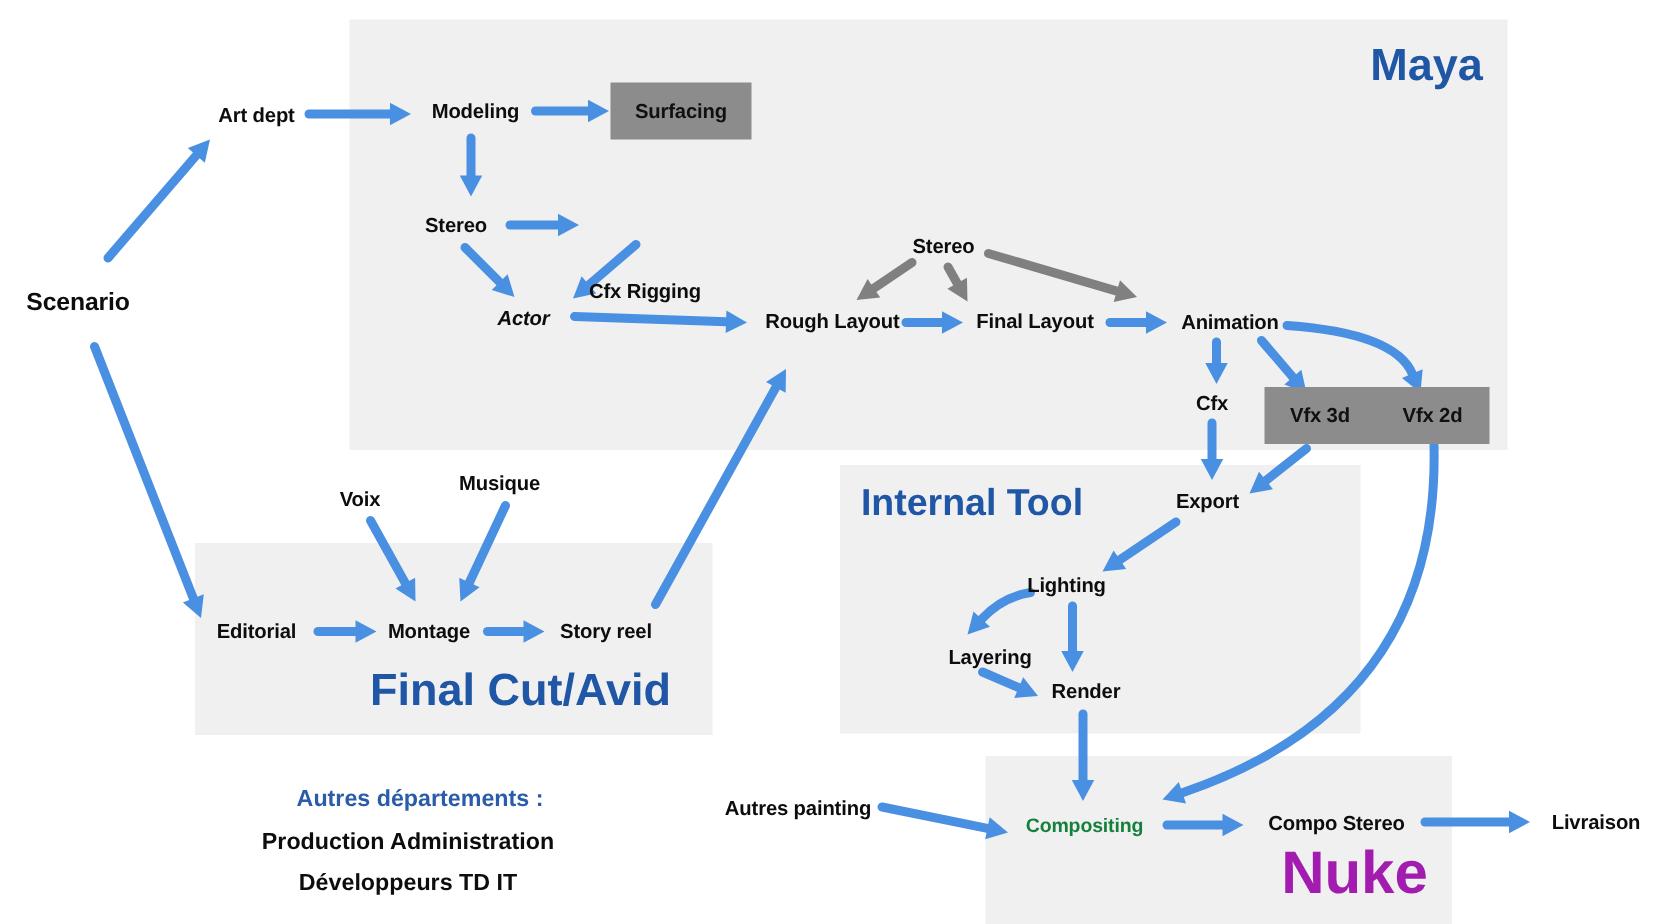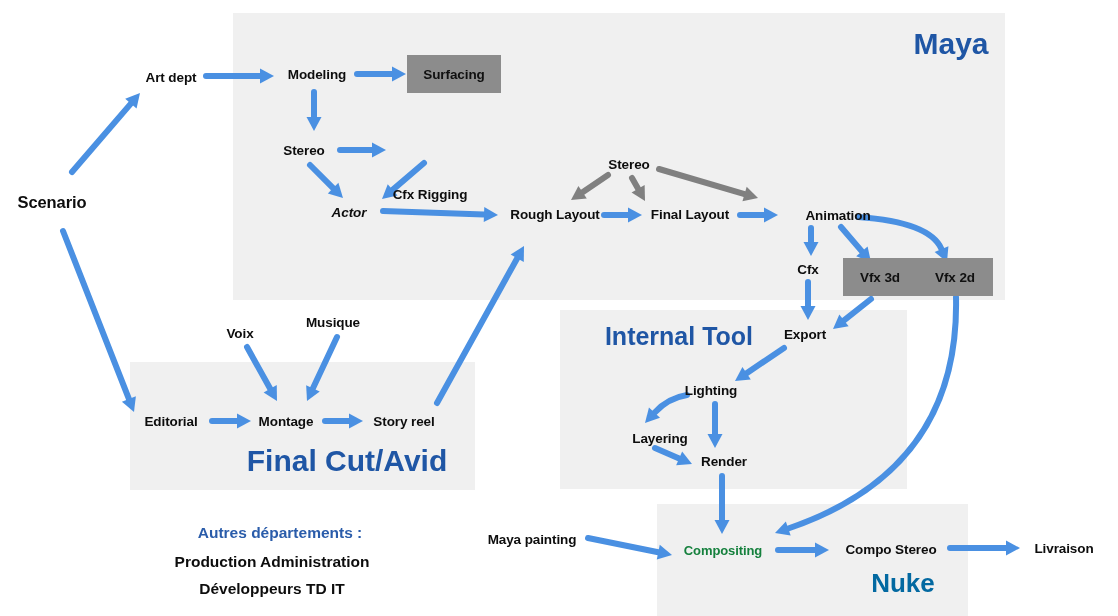--- a/index.html
+++ b/index.html
@@ -97,46 +97,46 @@
         <polygon points="775,533 785.8349234449302,521.3873158166381 790.6703438253121,535.5865661399822" fill="#4a90e2"></polygon>
       </g>
     <g id="chips-layer">
         <rect x="407" y="55" width="94" height="38" fill="#8c8c8c"></rect>
         <rect x="843" y="258" width="150" height="38" fill="#8c8c8c"></rect>
       </g>
   </svg>
   <div id="labels-layer">
       <div class="group-title" style="left: 951px; top: 44px; font-size: 30px; color: rgb(31, 86, 165);">Maya</div>
       <div class="group-title" style="left: 347px; top: 461px; font-size: 30px; color: rgb(31, 86, 165);">Final Cut/Avid</div>
-      <div class="group-title" style="left: 648px; top: 336px; font-size: 25px; color: rgb(31, 86, 165); margin-left: 31px;">Internal Tool</div>
-      <div class="group-title" style="left: 903px; top: 583px; font-size: 26px; color: #0369a1;">Nuke</div>
+      <div class="group-title" style="left: 648px; top: 336px; font-size: 25px; color: rgb(31, 86, 165);">Internal Tool</div>
+      <div class="group-title" style="left: 903px; top: 583px; font-size: 40px; color: #a21caf;">Nuke</div>
       <div class="node-label onchip" style="left: 454px; top: 74px;">Surfacing</div>
       <div class="node-label onchip" style="left: 880px; top: 277px;">Vfx 3d</div>
       <div class="node-label onchip" style="left: 955px; top: 277px;">Vfx 2d</div>
       <div class="node-label" style="left: 52px; top: 202px; font-size: 16.5px; color: rgb(13, 13, 13);">Scenario</div>
       <div class="node-label" style="left: 171px; top: 77px; font-size: 13.5px; color: rgb(13, 13, 13);">Art dept</div>
       <div class="node-label" style="left: 317px; top: 74px; font-size: 13.5px; color: rgb(13, 13, 13);">Modeling</div>
       <div class="node-label" style="left: 304px; top: 150px; font-size: 13.5px; color: rgb(13, 13, 13);">Stereo</div>
       <div class="node-label" style="left: 430px; top: 150px; font-size: 13.5px; color: rgb(13, 13, 13); margin-top: 44px;">Cfx Rigging</div>
       <div class="node-label" style="left: 349px; top: 212px; font-size: 13.5px; color: rgb(13, 13, 13); font-style: italic;">Actor</div>
       <div class="node-label" style="left: 555px; top: 214px; font-size: 13.5px; color: rgb(13, 13, 13);">Rough Layout</div>
       <div class="node-label" style="left: 629px; top: 164px; font-size: 13.5px; color: rgb(13, 13, 13);">Stereo</div>
       <div class="node-label" style="left: 690px; top: 214px; font-size: 13.5px; color: rgb(13, 13, 13);">Final Layout</div>
-      <div class="node-label" style="left: 820px; top: 215px; font-size: 13.5px; color: rgb(13, 13, 13); margin-left: 18px;">Animation</div>
+      <div class="node-label" style="left: 820px; top: 215px; font-size: 13.5px; color: rgb(13, 13, 13);">Animation</div>
       <div class="node-label" style="left: 808px; top: 269px; font-size: 13.5px; color: rgb(13, 13, 13);">Cfx</div>
       <div class="node-label" style="left: 805px; top: 334px; font-size: 13.5px; color: rgb(13, 13, 13);">Export</div>
       <div class="node-label" style="left: 711px; top: 390px; font-size: 13.5px; color: rgb(13, 13, 13);">Lighting</div>
       <div class="node-label" style="left: 660px; top: 438px; font-size: 13.5px; color: rgb(13, 13, 13);">Layering</div>
       <div class="node-label" style="left: 724px; top: 461px; font-size: 13.5px; color: rgb(13, 13, 13);">Render</div>
       <div class="node-label" style="left: 240px; top: 333px; font-size: 13.5px; color: rgb(13, 13, 13);">Voix</div>
       <div class="node-label" style="left: 333px; top: 322px; font-size: 13.5px; color: rgb(13, 13, 13);">Musique</div>
       <div class="node-label" style="left: 171px; top: 421px; font-size: 13.5px; color: rgb(13, 13, 13);">Editorial</div>
       <div class="node-label" style="left: 286px; top: 421px; font-size: 13.5px; color: rgb(13, 13, 13);">Montage</div>
       <div class="node-label" style="left: 404px; top: 421px; font-size: 13.5px; color: rgb(13, 13, 13);">Story reel</div>
-      <div class="node-label" style="left: 532px; top: 539px; font-size: 13.5px; color: rgb(13, 13, 13);">Maya painting</div>
+      <div class="node-label" style="left: 532px; top: 539px; font-size: 13.5px; color: rgb(13, 13, 13);">Autres painting</div>
       <div class="node-label" style="left: 723px; top: 550px; font-size: 13px; color: #15803d;">Compositing</div>
       <div class="node-label" style="left: 891px; top: 549px; font-size: 13.5px; color: rgb(13, 13, 13);">Compo Stereo</div>
       <div class="node-label" style="left: 1064px; top: 548px; font-size: 13.5px; color: rgb(13, 13, 13);">Livraison</div>
       <div class="dept-head" style="left: 280px; top: 533px;">Autres départements :</div>
       <div class="dept-row" style="left: 272px; top: 562px;">Production   Administration</div>
       <div class="dept-row" style="left: 272px; top: 589px;">Développeurs   TD    IT</div>
     </div>
 </div>
 
 </body></html>

